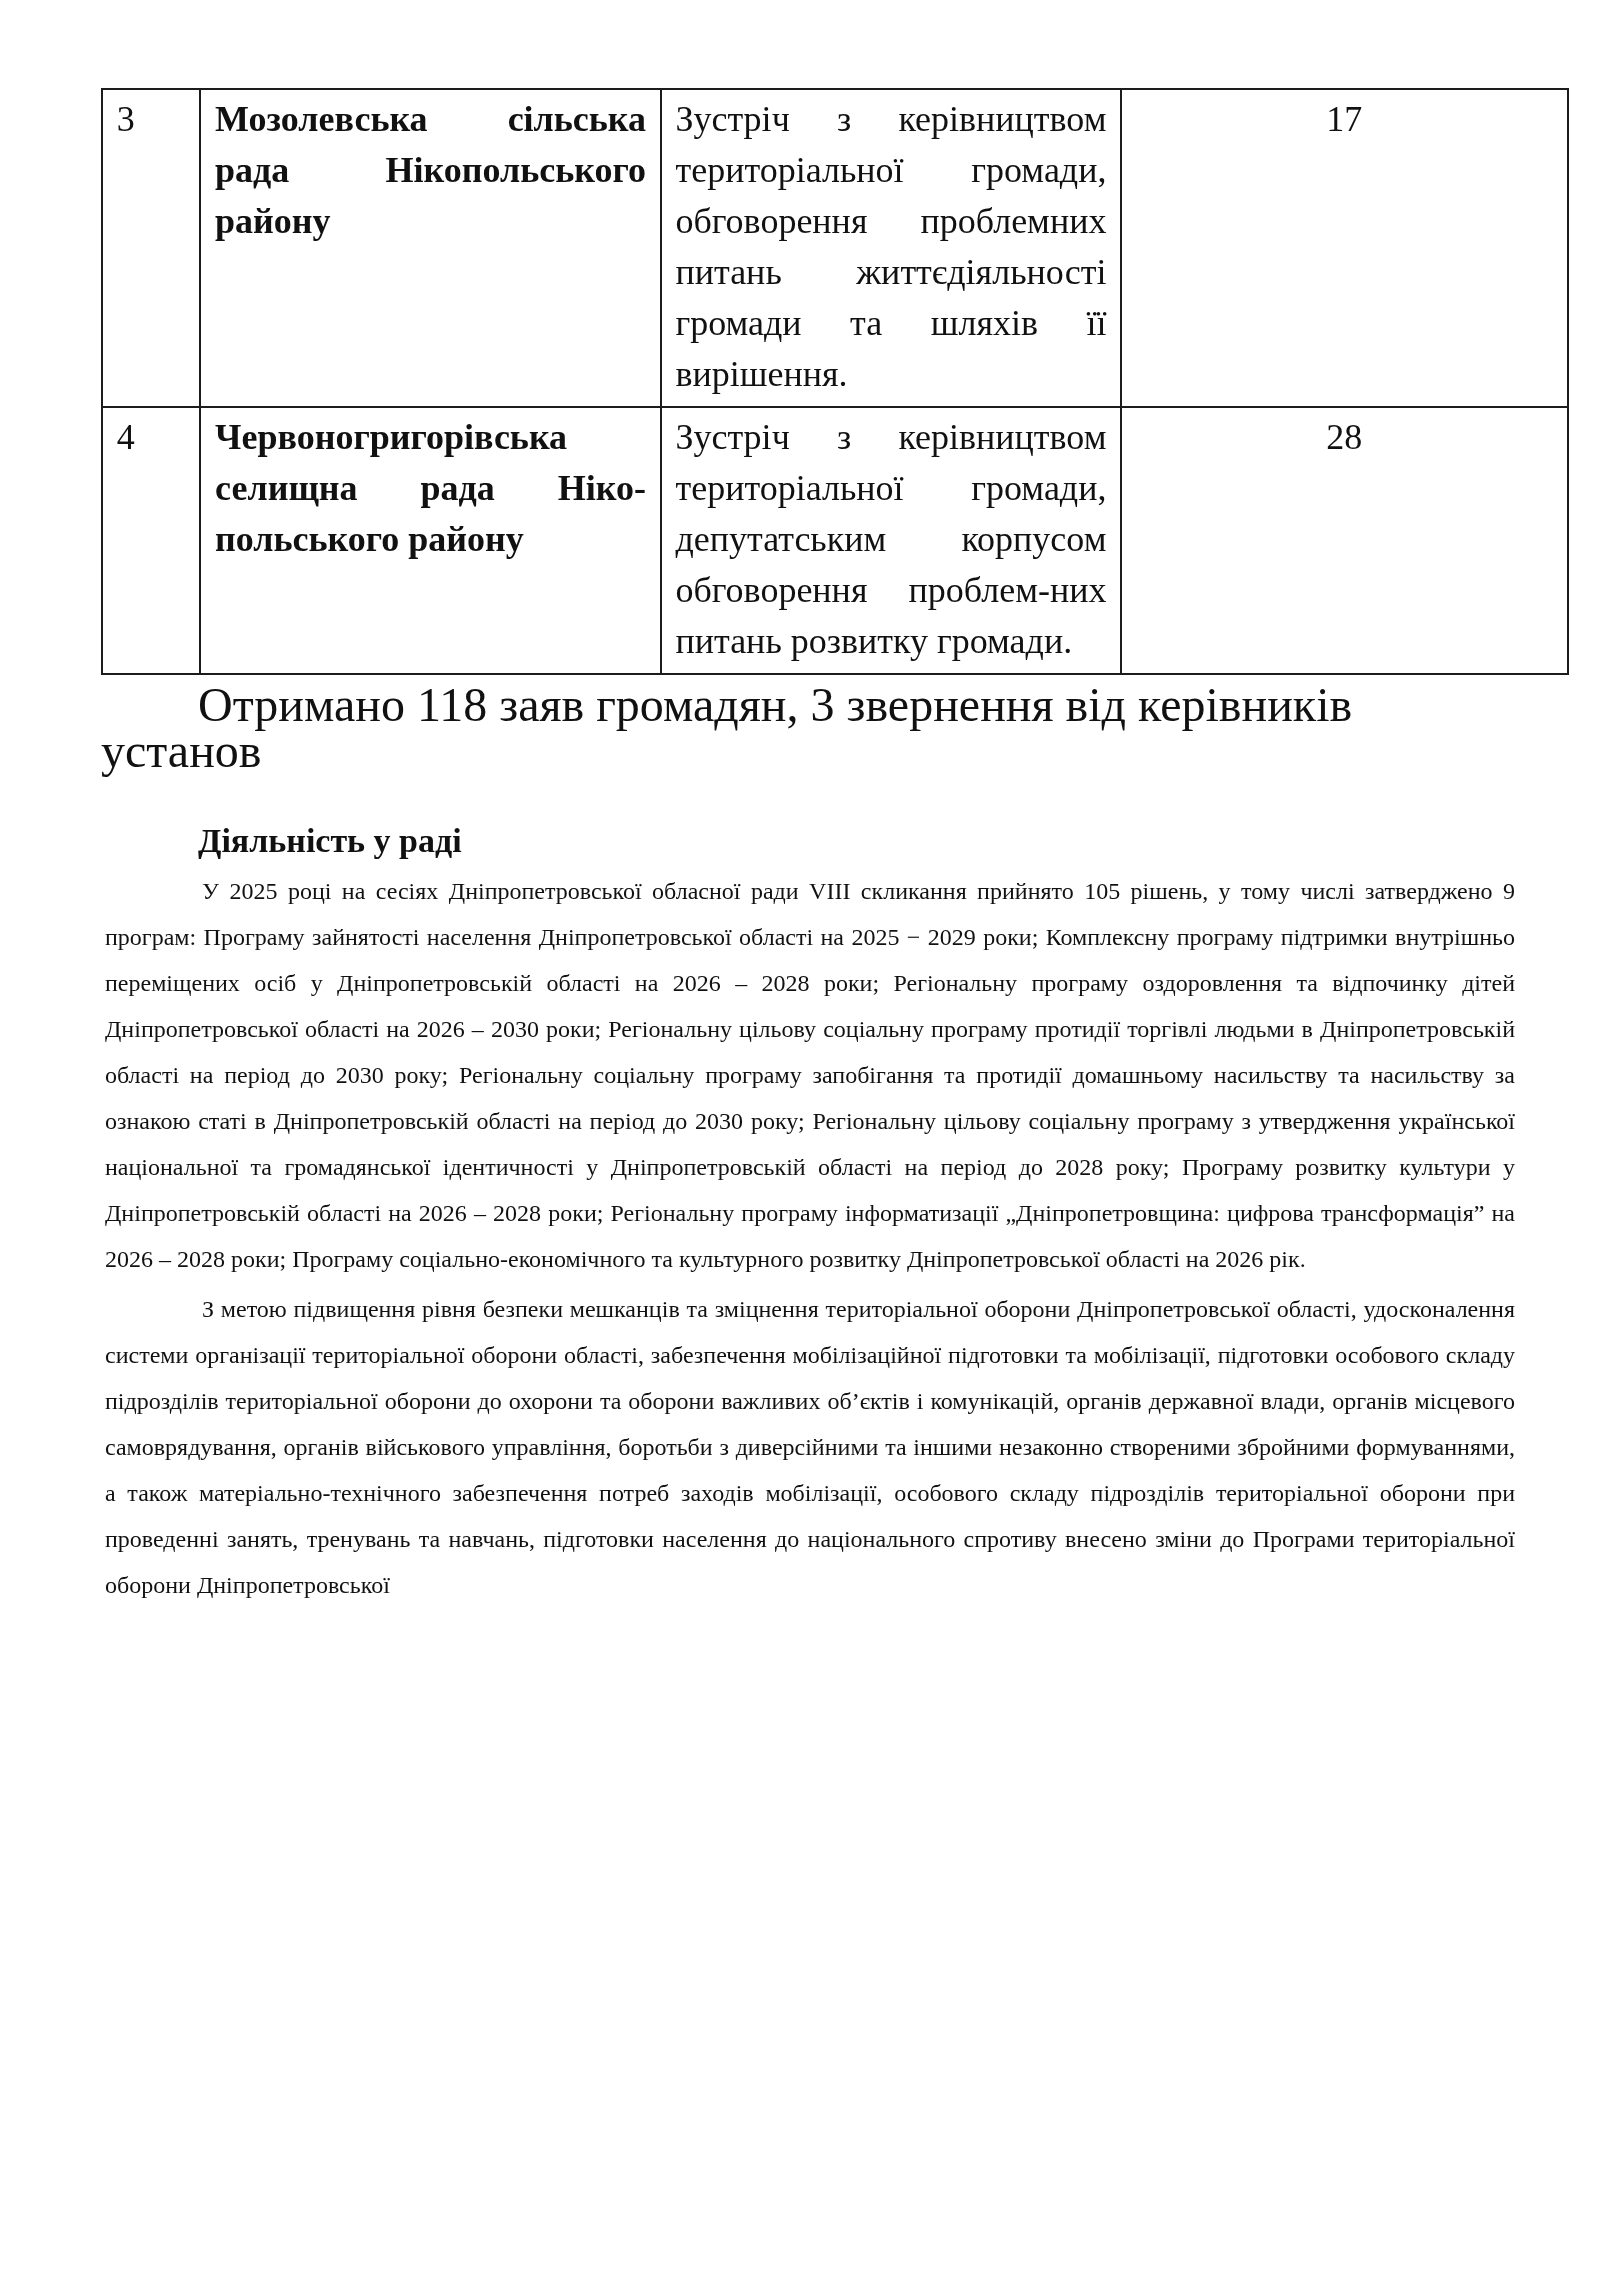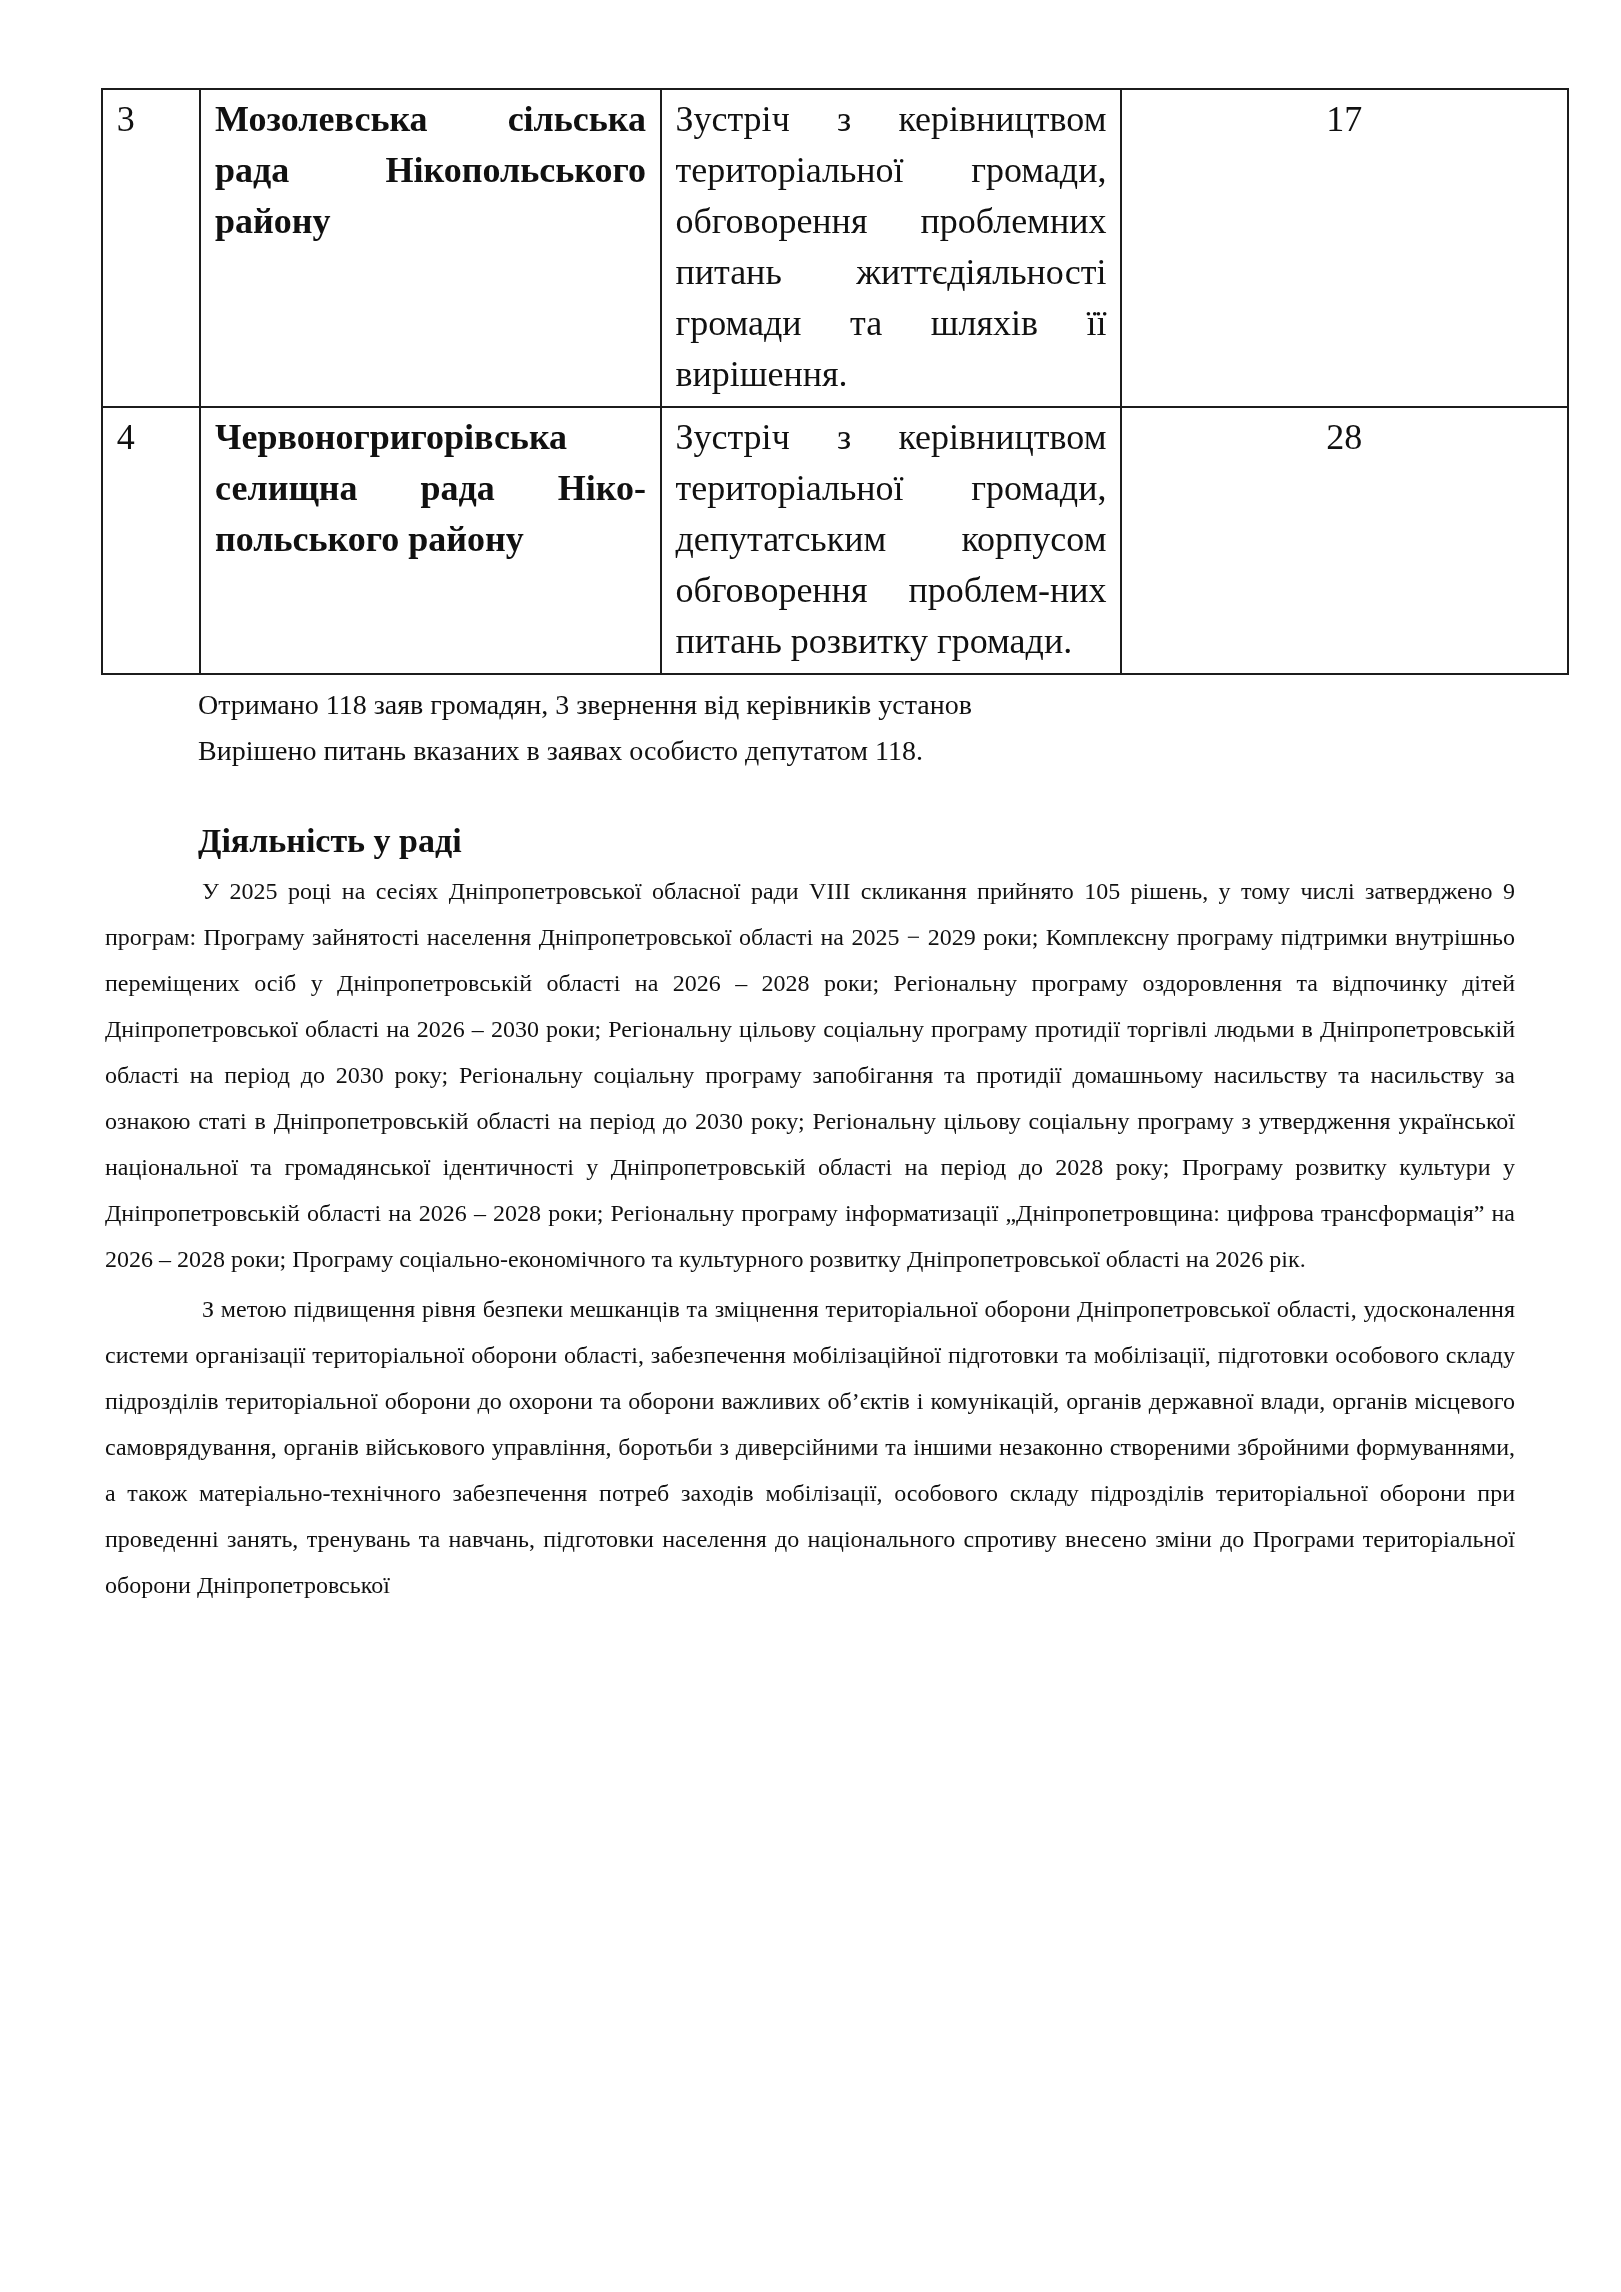--- a/index.html
+++ b/index.html
@@ -47,21 +47,21 @@
     width: 431px;
     text-align: justify;
     margin-top: 20px;
   }
   td.c-count {
     width: 417px;
     text-align: center;
   }
   .summary {
     margin: 7.8px 0 0 0;
-    font-size: 28px;
+    font-size: 48px;
     line-height: 46px;
     text-indent: 97px;
   }
   .summary + .summary {
     margin-top: 0;
   }
   .heading {
     margin: 44px 0 0 0;
     font-size: 34px;
     line-height: 46px;
@@ -92,21 +92,20 @@
       <tr>
         <td class="c-num">4</td>
         <td class="c-council">Червоногригорівська селищна рада Ніко-польського району</td>
         <td class="c-activity">Зустріч з керівництвом територіальної громади, депутатським корпусом обговорення проблем-них питань розвитку громади.</td>
         <td class="c-count">28</td>
       </tr>
     </tbody>
   </table>
 
   <p class="summary">Отримано 118 заяв громадян, 3 звернення від керівників установ</p>
-  <p class="summary">Вирішено питань вказаних в заявах  особисто депутатом 118.</p>
 
   <p class="heading">Діяльність у раді</p>
 
   <p class="body-par">У 2025 році на сесіях Дніпропетровської обласної ради VIII скликання прийнято 105 рішень, у тому числі затверджено 9 програм: Програму зайнятості населення Дніпропетровської області на 2025 − 2029 роки; Комплексну програму підтримки внутрішньо переміщених осіб у Дніпропетровській області на 2026 – 2028 роки; Регіональну програму оздоровлення та відпочинку дітей Дніпропетровської області на 2026 – 2030 роки; Регіональну цільову соціальну програму протидії торгівлі людьми в Дніпропетровській області на період до 2030 року; Регіональну соціальну програму запобігання та протидії домашньому насильству та насильству за ознакою статі в Дніпропетровській області на період до 2030 року; Регіональну цільову соціальну програму з утвердження української національної та громадянської ідентичності у Дніпропетровській області на період до 2028 року; Програму розвитку культури у Дніпропетровській області на 2026 – 2028 роки; Регіональну програму інформатизації „Дніпропетровщина: цифрова трансформація” на 2026 – 2028 роки; Програму соціально-економічного та культурного розвитку Дніпропетровської області на 2026 рік.</p>
   <p class="body-par">З метою підвищення рівня безпеки мешканців та зміцнення територіальної оборони Дніпропетровської області, удосконалення системи організації територіальної оборони області, забезпечення мобілізаційної підготовки та мобілізації, підготовки особового складу підрозділів територіальної оборони до охорони та оборони важливих об’єктів і комунікацій, органів державної влади, органів місцевого самоврядування, органів військового управління, боротьби з диверсійними та іншими незаконно створеними збройними формуваннями, а також матеріально-технічного забезпечення потреб заходів мобілізації, особового складу підрозділів територіальної оборони при проведенні занять, тренувань та навчань, підготовки населення до національного спротиву внесено зміни до Програми територіальної оборони Дніпропетровської</p>
 
 </div>
 
 
 </body></html>

